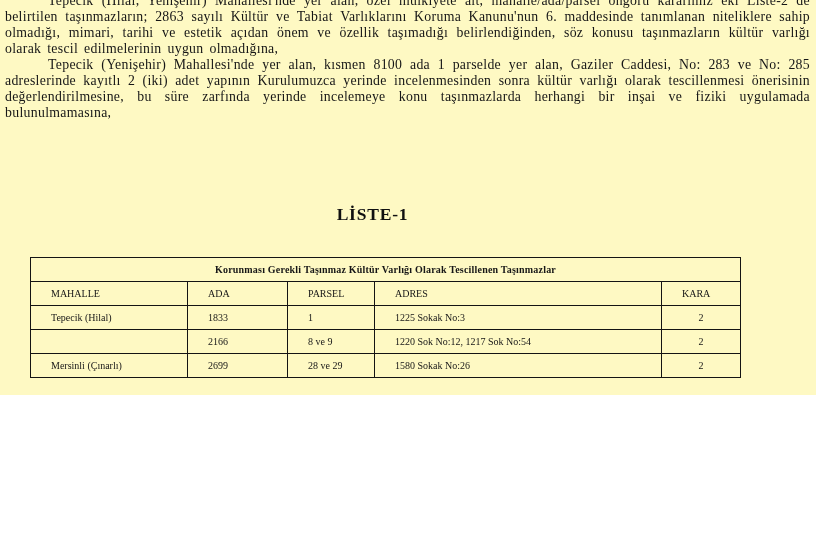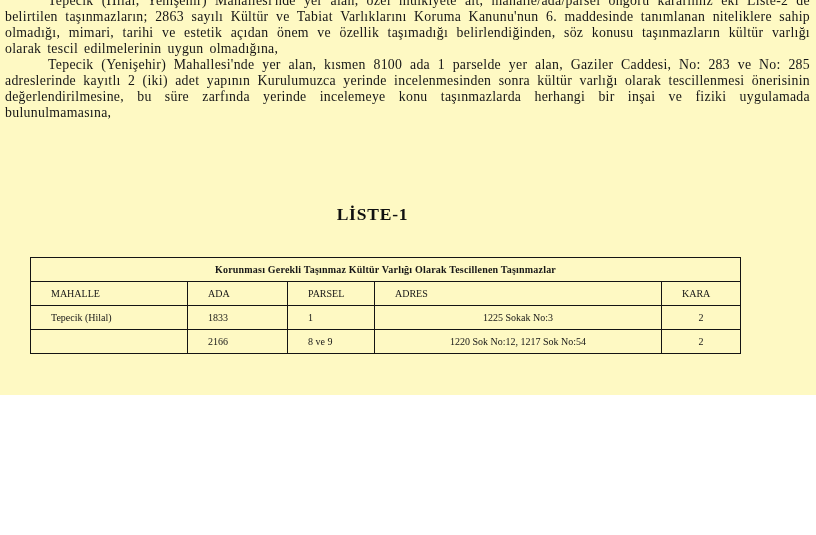--- a/index.html
+++ b/index.html
@@ -63,21 +63,21 @@
   td.t-caption {
     text-align: center;
     font-weight: bold;
     font-size: 14.8px;
     letter-spacing: 0.2px;
   }
   td.t-header {
     font-weight: normal;
     font-size: 15px;
   }
-  td.c-adres-val { text-align: center; }
+  td.c-adres-val { text-align: left; }
   td.c-grubu-val { text-align: center; }
   td.small-addr { font-size: 11.8px; font-family: Liberation Serif, serif; }
   .signature {
     position: absolute;
     top: 437px;
     left: 126px;
     font-family: "Liberation Sans", sans-serif;
   }
   .sig-scribble {
     display: block;
@@ -138,20 +138,27 @@
           <td class="c-adres-val">1225 Sokak No:3</td>
           <td class="c-grubu-val">2</td>
         </tr>
         <tr>
           <td></td>
           <td>2166</td>
           <td>8 ve 9</td>
           <td class="c-adres-val small-addr">1220 Sok No:12, 1217 Sok No:54</td>
           <td class="c-grubu-val">2</td>
         </tr>
+        <tr>
+          <td>Mersinli (Çınarlı)</td>
+          <td>2699</td>
+          <td>28 ve 29</td>
+          <td class="c-adres-val">1580 Sokak No:26</td>
+          <td class="c-grubu-val">2</td>
+        </tr>
       </tbody>
     </table>
   </div>
 
   <div class="signature">
     <svg class="sig-scribble" width="84" height="40" viewBox="0 0 84 40">
       <path d="M2 31 C12 26 20 24 27 26 C21 14 24 3 32 3 C40 3 41 15 34 24 C30 29 25 30 25 26 C26 31 31 33 36 27 C39 23 40 26 41 30 C42 33 45 32 47 26 C48 23 49 26 50 30 C51 33 54 32 56 26 C57 23 58 27 60 31 C62 34 65 30 66 24 C67 30 68 35 73 39" fill="none" stroke="#1c1c1c" stroke-width="2" stroke-linecap="round" stroke-linejoin="round"></path>
     </svg>
     <div class="sig-name">Aslıhan KARA</div>
     <div class="sig-role">Şehir Plancısı</div>

